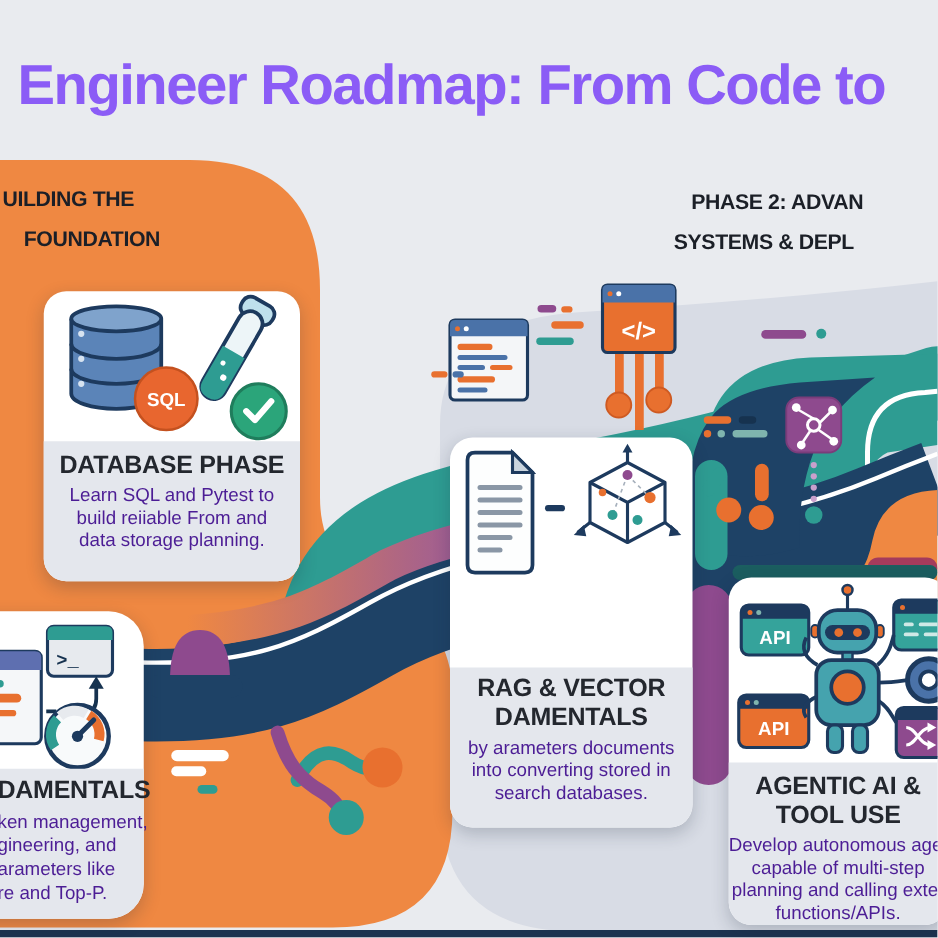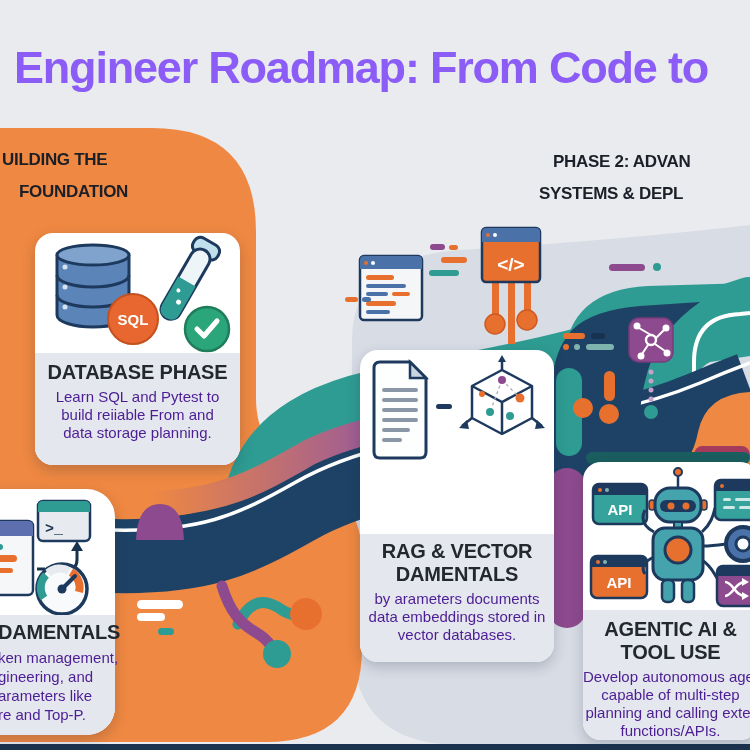--- a/index.html
+++ b/index.html
@@ -252,22 +252,22 @@
       <circle cx="32" cy="58" r="4" fill="#2E9C92"></circle>
       <circle cx="52" cy="62" r="4" fill="#2E9C92"></circle>
       <circle cx="24" cy="40" r="3" fill="#E8702F"></circle>
     </g>
   </svg>
   <div class="gray" style="height:128px;border-radius:0 0 18px 18px;padding-top:6px;box-sizing:border-box">
     <div class="ct">RAG &amp; VECTOR</div>
     <div class="ct">DAMENTALS</div>
     <div style="margin-top:4px">
       <div class="cb">by arameters documents</div>
-      <div class="cb">data embeddings stored in</div>
-      <div class="cb">vector databases.</div>
+      <div class="cb">into converting stored in</div>
+      <div class="cb">search databases.</div>
     </div>
   </div>
 </div>
 
 <div class="card" style="left:583px;top:462px;width:175px;height:278px;border-radius:18px">
   <svg class="iconsvg" style="top:0" width="175" height="148" viewBox="0 0 175 148">
     <g>
       <rect x="10" y="22" width="54" height="40" rx="6" fill="#35A39B" stroke="#1D3A5E" stroke-width="2.5"></rect>
       <path d="M 10 33 L 64 33 L 64 28 Q 64 22 58 22 L 16 22 Q 10 22 10 28 Z" fill="#1D3A5E"></path>
       <circle cx="17" cy="28" r="2" fill="#E8702F"></circle>

